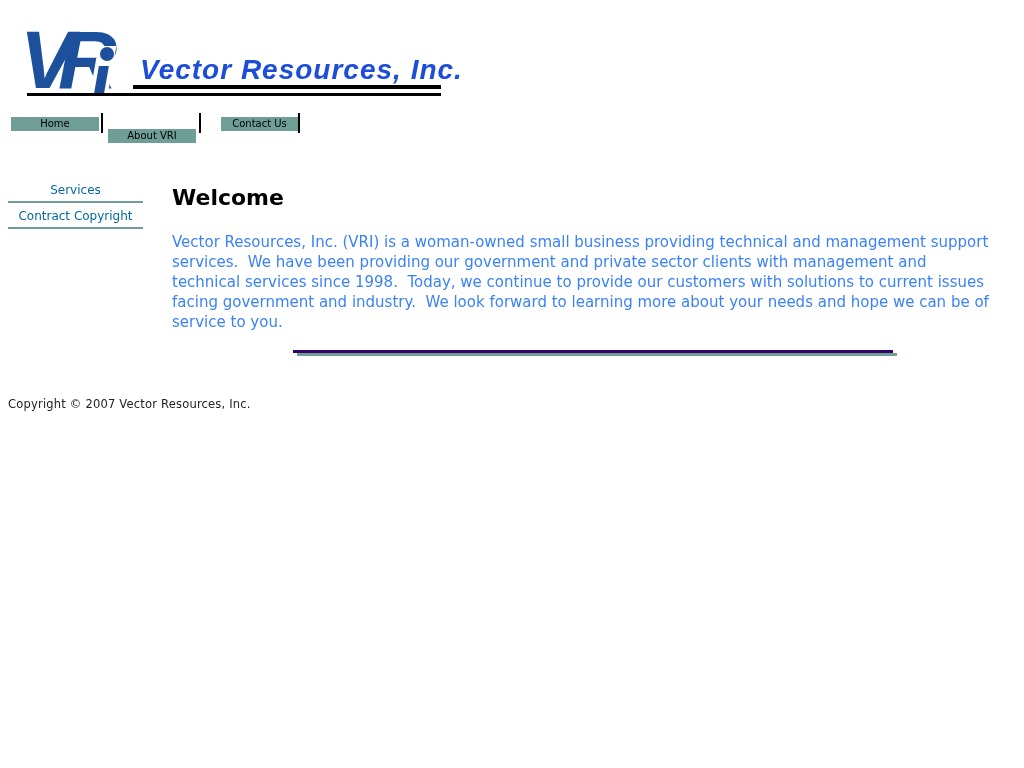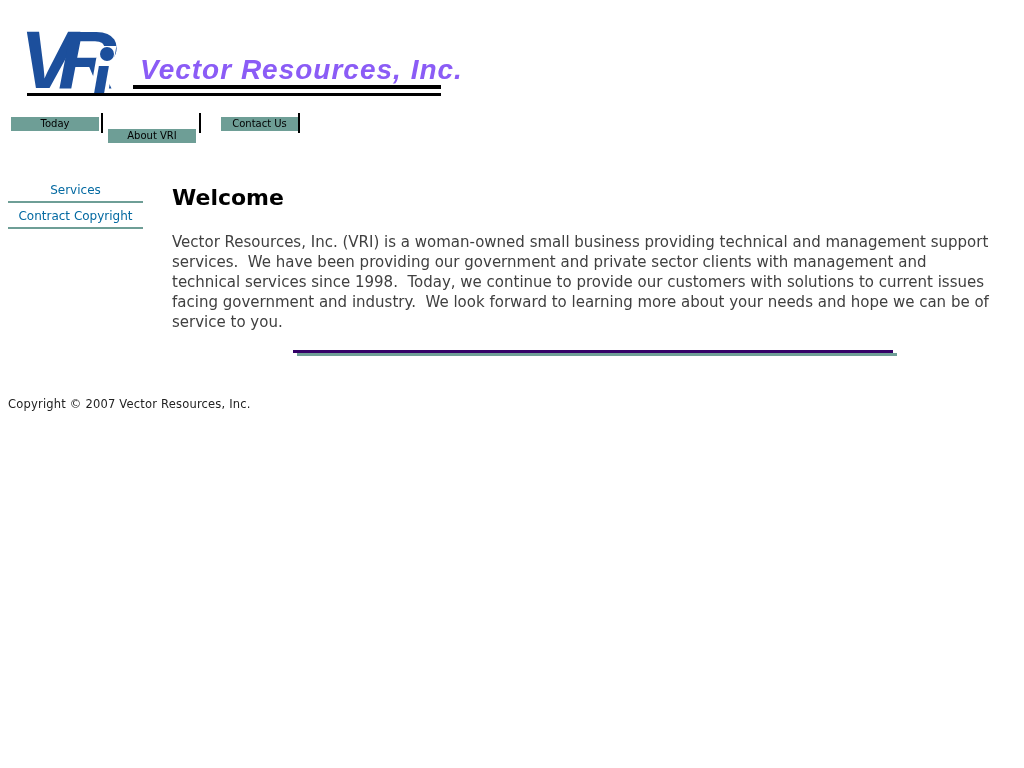--- a/index.html
+++ b/index.html
@@ -5,21 +5,21 @@
   * { margin:0; padding:0; box-sizing:border-box; }
   html,body { width:1024px; height:768px; background:#ffffff; font-family:"DejaVu Sans", sans-serif; }
   .page { position:relative; width:1024px; height:768px; background:#fff; overflow:hidden; }
 
   
   .logo-mark { position:absolute; left:20px; top:20px; width:118px; height:80px; cursor:pointer; }
   .logo-text {
     position:absolute; left:140px; top:54px;
     font-family:"Liberation Sans", sans-serif;
     font-size:28px; font-weight:bold; font-style:italic;
-    color:#8b5cf6; letter-spacing:1px; white-space:nowrap;
+    color:#1d4ed8; letter-spacing:1px; white-space:nowrap;
   }
   .rule-under-text { position:absolute; left:133px; top:85px; width:308px; height:4px; background:#000; }
   .rule-long      { position:absolute; left:27px;  top:93px; width:414px; height:3px; background:#000; }
 
   
   .nav-btn {
     position:absolute; top:117px; height:14px;
     background:#6E9E96; border:none;
     font-family:"DejaVu Sans", sans-serif; font-size:10px; color:#000;
     text-align:center; line-height:14px; cursor:pointer; padding:0;
@@ -35,21 +35,21 @@
   .side-item {
     display:block; width:135px; text-align:center;
     font-size:12px; color:#0369a1; text-decoration:none;
     padding-bottom:4px; margin-bottom:6px;
     border-bottom:2px solid #6E9E96; cursor:pointer;
   }
 
   
   .content { position:absolute; left:172px; top:185px; width:822px; }
   .content h1 { font-size:22px; font-weight:bold; color:#000; }
-  .content p  { margin-top:22px; font-size:15px; line-height:20px; color:#404040; white-space:pre-wrap; }
+  .content p  { margin-top:22px; font-size:15px; line-height:20px; color:#3b82f6; white-space:pre-wrap; }
 
   
   .divider { position:absolute; left:293px; top:350px; width:604px; height:7px; }
   .divider .bar-purple { position:absolute; left:0; top:0; width:600px; height:3px; background:#330066; }
   .divider .bar-teal   { position:absolute; left:4px; top:3px; width:600px; height:3px; background:#6E9E96; }
 
   
   .copyright { position:absolute; left:8px; top:397px; font-size:11.5px; font-weight:normal; color:#222; letter-spacing:0.2px; }
 </style>
 </head>
@@ -64,21 +64,21 @@
       <rect x="83" y="26" width="18" height="50" fill="#ffffff" transform="skewX(-10)"></rect>
       <circle cx="87" cy="34" r="7" fill="#1C4F9C"></circle>
       <rect x="87" y="46" width="10" height="30" fill="#1C4F9C" transform="skewX(-10)"></rect>
     </svg>
   </div>
 
   <div class="logo-text">Vector Resources, Inc.</div>
   <div class="rule-under-text"></div>
   <div class="rule-long"></div>
 
-  <button class="nav-btn home">Today</button>
+  <button class="nav-btn home">Home</button>
   <div class="nav-sep s1"></div>
   <button class="nav-btn about">About VRI</button>
   <div class="nav-sep s2"></div>
   <button class="nav-btn contact">Contact Us</button>
   <div class="nav-sep s3"></div>
 
   <div class="sidebar">
     <a class="side-item">Services</a>
     <a class="side-item">Contract Copyright</a>
   </div>

